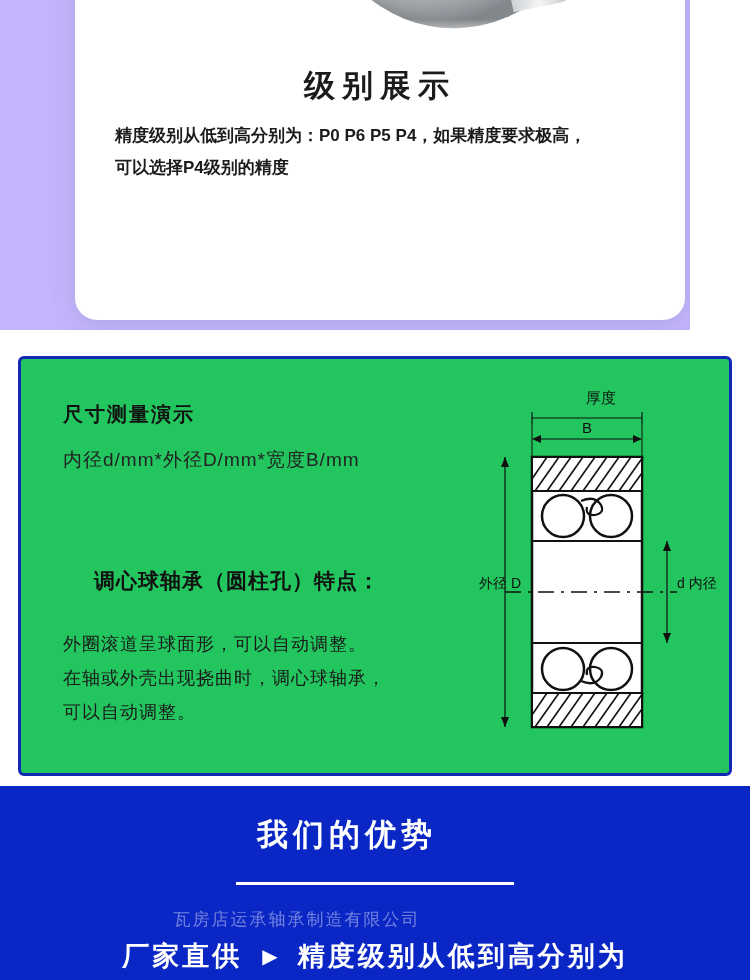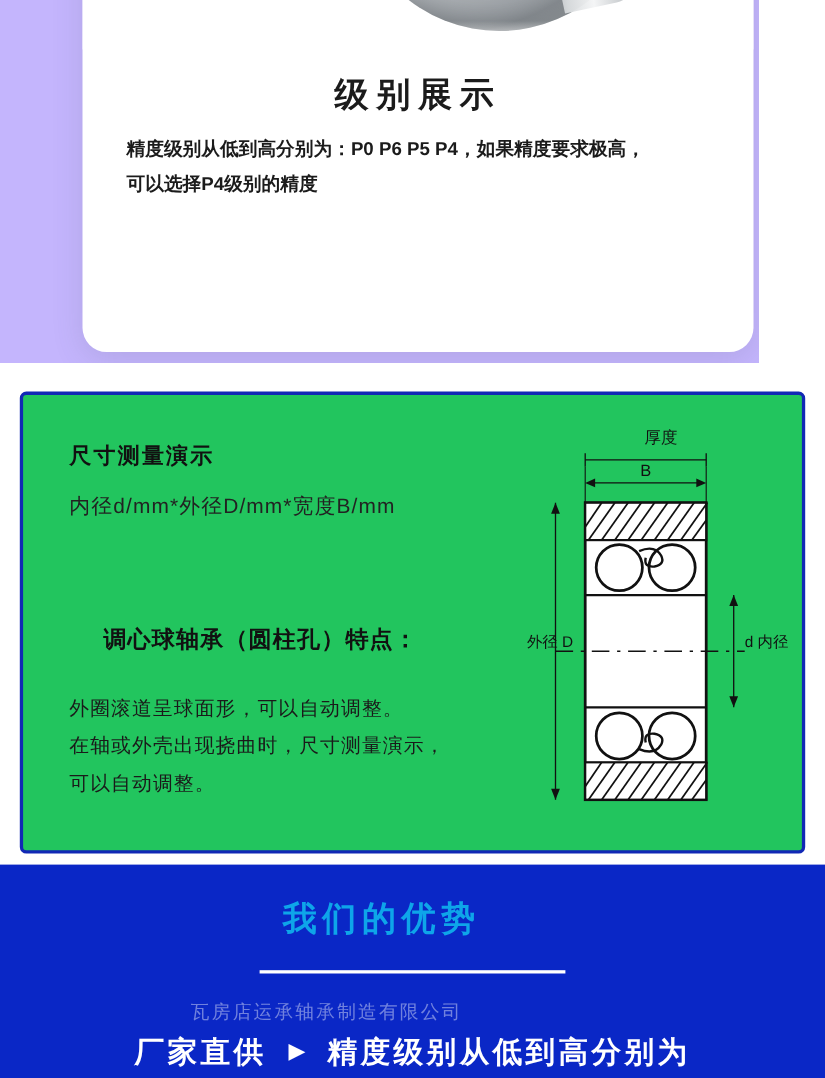--- a/index.html
+++ b/index.html
@@ -182,21 +182,21 @@
     overflow: hidden;
   }
   .adv-title {
     position: absolute;
     left: 0;
     top: 28px;
     width: 694px;
     text-align: center;
     font-size: 31px;
     font-weight: bold;
-    color: #0ea5e9;
+    color: #ffffff;
     letter-spacing: 5px;
   }
   .adv-rule {
     position: absolute;
     left: 236px;
     top: 96px;
     width: 278px;
     height: 3px;
     background: #ffffff;
   }
@@ -259,21 +259,21 @@
 </div>
 
 <div class="dim-box">
 
   <div class="dim-title">尺寸测量演示</div>
   <div class="dim-sub">内径d/mm*外径D/mm*宽度B/mm</div>
 
   <div class="feature-title">调心球轴承（圆柱孔）特点：</div>
   <div class="feature-body">
     <div>外圈滚道呈球面形，可以自动调整。</div>
-    <div>在轴或外壳出现挠曲时，尺寸测量演示，</div>
+    <div>在轴或外壳出现挠曲时，调心球轴承，</div>
     <div>可以自动调整。</div>
   </div>
 
   <div class="diagram">
     <svg width="248" height="380" viewBox="0 0 248 380">
 
       <text x="124" y="22" text-anchor="middle" font-family="Liberation Sans, sans-serif" font-size="15" fill="#111">厚度</text>
       <line x1="55" y1="37" x2="165" y2="37" stroke="#111" stroke-width="1.2"></line>
       <line x1="55" y1="31" x2="55" y2="43" stroke="#111" stroke-width="1.2"></line>
       <line x1="165" y1="31" x2="165" y2="43" stroke="#111" stroke-width="1.2"></line>

